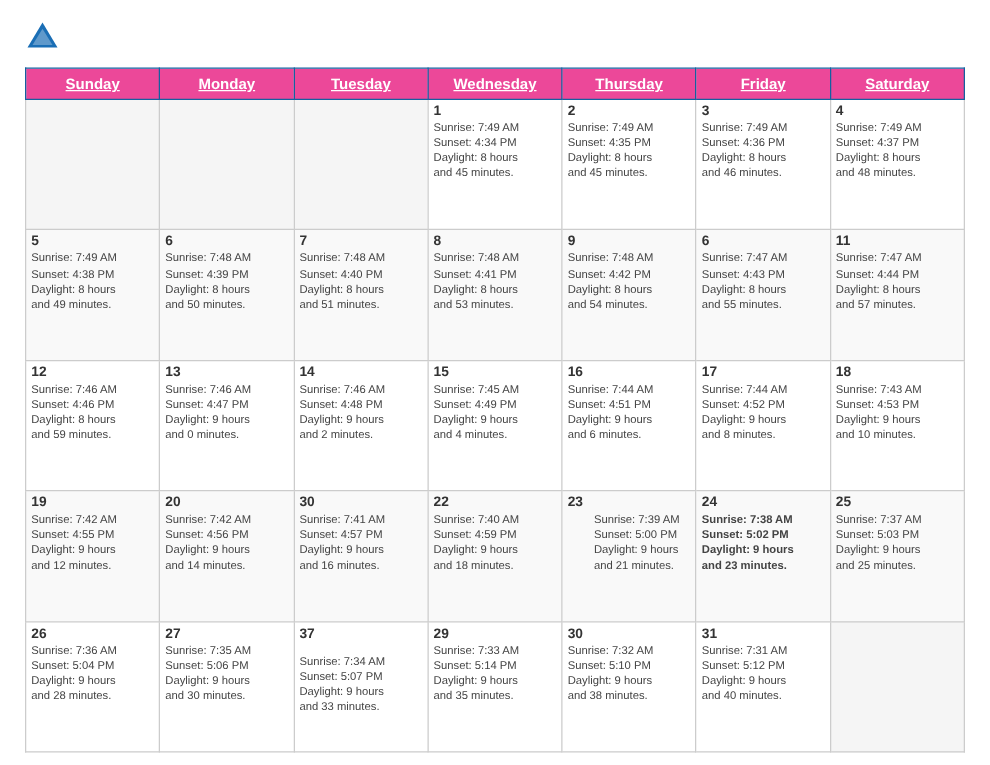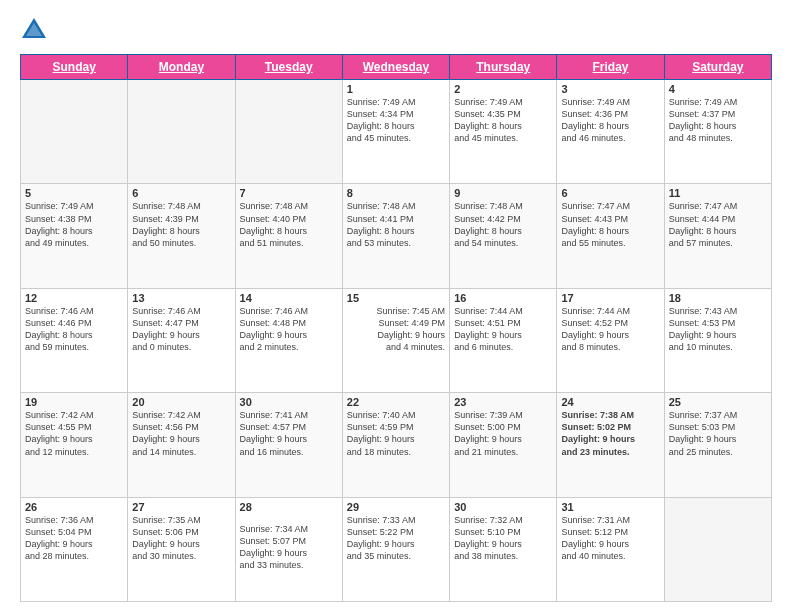--- a/index.html
+++ b/index.html
@@ -240,21 +240,21 @@
           </td>
           <td>
             <span class="day-num">14</span>
             <div class="day-info" style="white-space: pre-line;">Sunrise: 7:46 AM
 Sunset: 4:48 PM
 Daylight: 9 hours
 and 2 minutes.</div>
           </td>
           <td>
             <span class="day-num">15</span>
-            <div class="day-info" style="white-space: pre-line; text-align: right;">Sunrise: 7:45 AM
+            <div class="day-info" style="white-space: pre-line;">Sunrise: 7:45 AM
 Sunset: 4:49 PM
 Daylight: 9 hours
 and 4 minutes.</div>
           </td>
           <td>
             <span class="day-num">16</span>
             <div class="day-info" style="white-space: pre-line;">Sunrise: 7:44 AM
 Sunset: 4:51 PM
 Daylight: 9 hours
 and 6 minutes.</div>
@@ -298,21 +298,21 @@
           </td>
           <td>
             <span class="day-num">22</span>
             <div class="day-info" style="white-space: pre-line;">Sunrise: 7:40 AM
 Sunset: 4:59 PM
 Daylight: 9 hours
 and 18 minutes.</div>
           </td>
           <td>
             <span class="day-num">23</span>
-            <div class="day-info" style="white-space: pre-line;">Sunrise: 7:39 AM
+            <div class="day-info" style="white-space: pre-line; margin-left: 21px;">Sunrise: 7:39 AM
 Sunset: 5:00 PM
 Daylight: 9 hours
 and 21 minutes.</div>
           </td>
           <td>
             <span class="day-num">24</span>
             <div class="day-info" style="white-space: pre-line; font-weight: bold;">Sunrise: 7:38 AM
 Sunset: 5:02 PM
 Daylight: 9 hours
 and 23 minutes.</div>
@@ -334,30 +334,30 @@
 and 28 minutes.</div>
           </td>
           <td>
             <span class="day-num">27</span>
             <div class="day-info" style="white-space: pre-line;">Sunrise: 7:35 AM
 Sunset: 5:06 PM
 Daylight: 9 hours
 and 30 minutes.</div>
           </td>
           <td>
-            <span class="day-num">28</span>
+            <span class="day-num">37</span>
             <div class="day-info" style="white-space: pre-line; margin-top: 10px;">Sunrise: 7:34 AM
 Sunset: 5:07 PM
 Daylight: 9 hours
 and 33 minutes.</div>
           </td>
           <td>
             <span class="day-num">29</span>
             <div class="day-info" style="white-space: pre-line;">Sunrise: 7:33 AM
-Sunset: 5:22 PM
+Sunset: 5:14 PM
 Daylight: 9 hours
 and 35 minutes.</div>
           </td>
           <td>
             <span class="day-num">30</span>
             <div class="day-info" style="white-space: pre-line;">Sunrise: 7:32 AM
 Sunset: 5:10 PM
 Daylight: 9 hours
 and 38 minutes.</div>
           </td>

